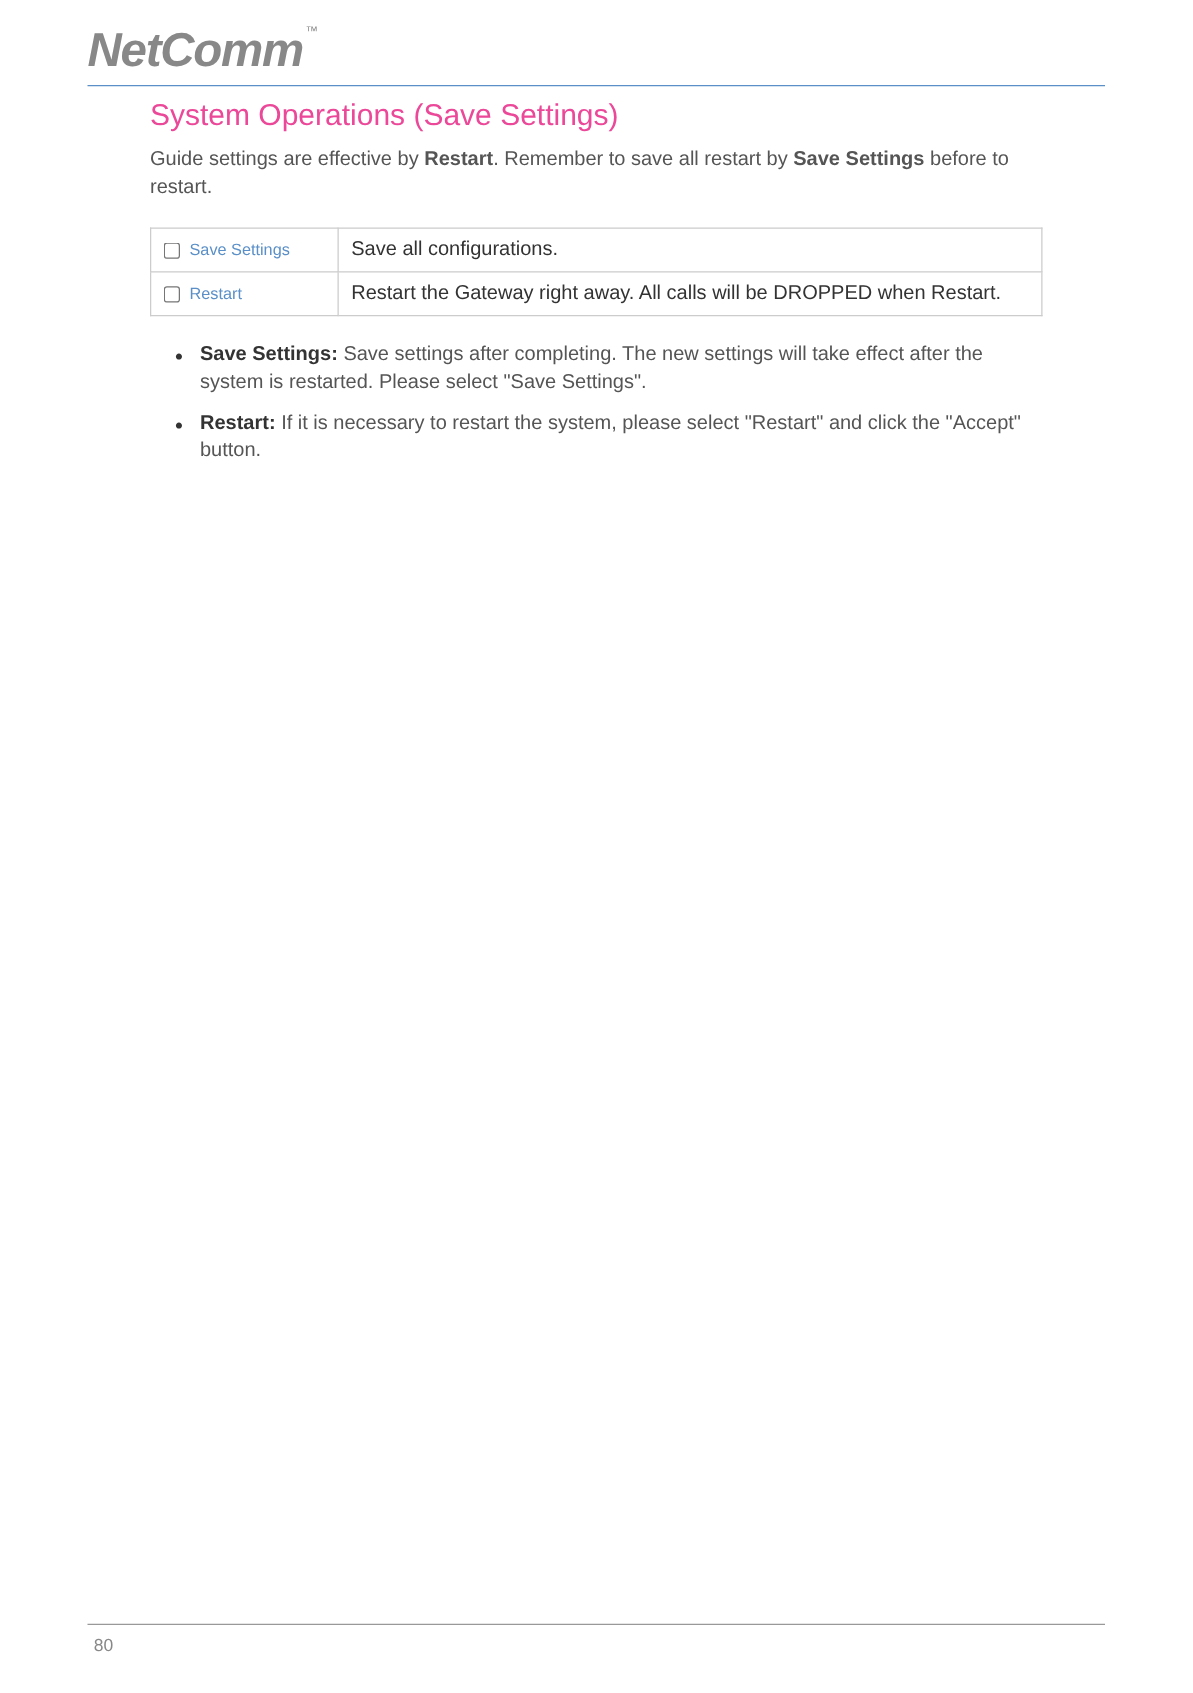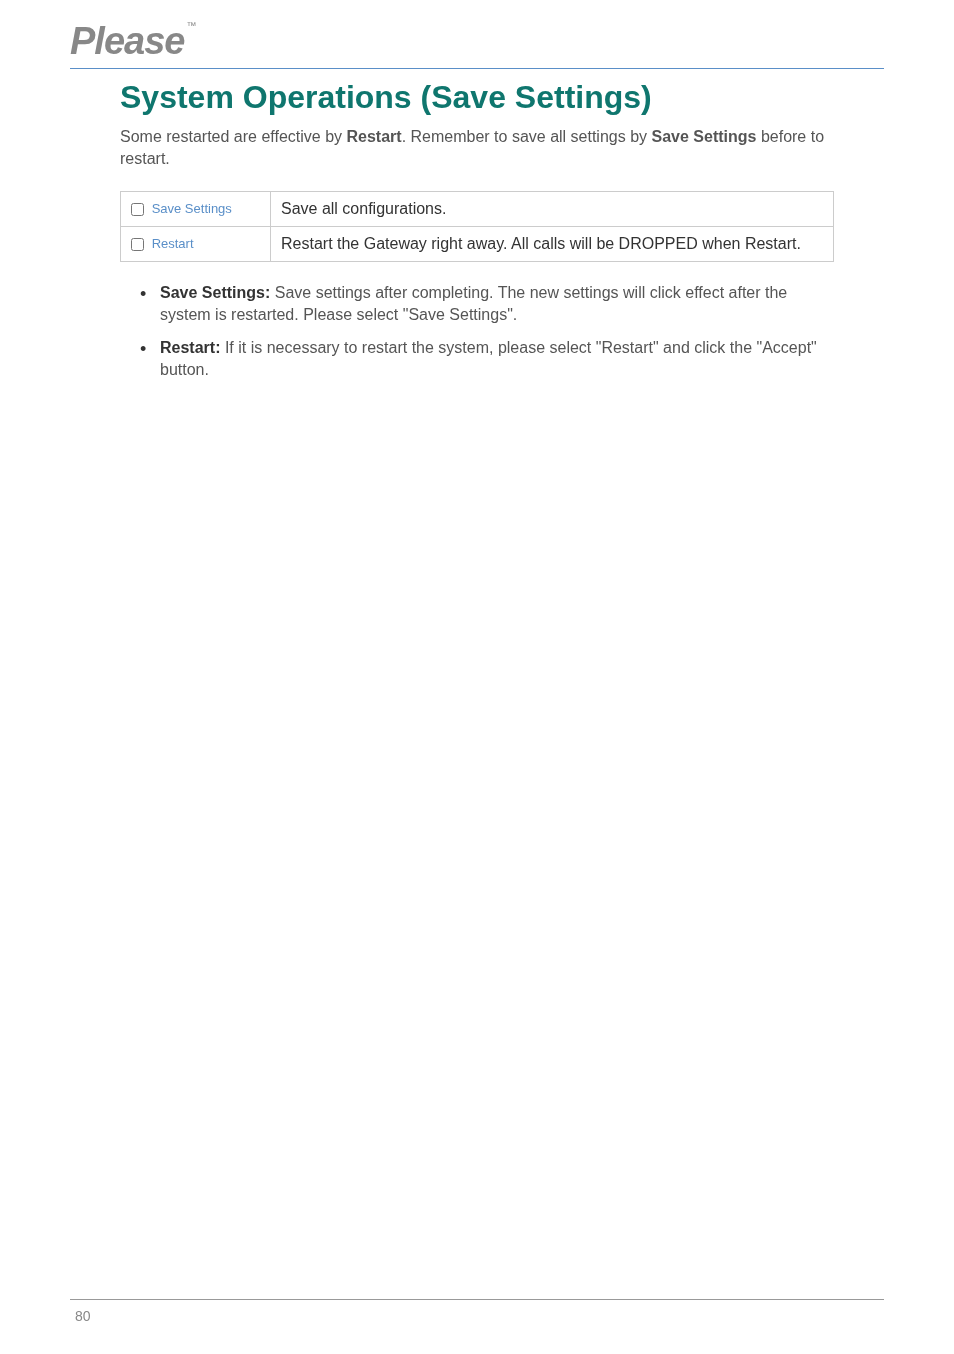--- a/index.html
+++ b/index.html
@@ -45,23 +45,23 @@
       border: none;
       border-top: 1.5px solid #5a8fc8;
       margin: 5px 70px 10px 70px;
     }
     
     .content {
       padding: 0 120px 0 120px;
     }
     
     .section-title {
-      color: #0f766e;
-      font-size: 32px;
-      font-weight: bold;
+      color: #ec4899;
+      font-size: 24px;
+      font-weight: normal;
       margin-bottom: 10px;
       font-family: Arial, sans-serif;
     }
     
     .intro-text {
       font-size: 16px;
       color: #555;
       line-height: 1.4;
       margin-bottom: 20px;
       font-family: Arial, sans-serif;
@@ -167,32 +167,32 @@
     
     .footer-page {
       padding-left: 5px;
     }
   </style>
 </head>
 <body>
 
 <div class="header-area">
   <span class="logo">
-    <span>Please</span><span class="logo-tm">™</span>
+    <span>NetComm</span><span class="logo-tm">™</span>
   </span>
 </div>
 
 <hr class="header-rule">
 
 <div class="content">
 
   <h2 class="section-title">System Operations (Save Settings)</h2>
 
   <p class="intro-text">
-    <span>Some restarted are effective by </span><span class="bold">Restart</span><span>. Remember to save all settings by </span><span class="bold">Save Settings</span><span> before to restart.</span>
+    <span>Guide settings are effective by </span><span class="bold">Restart</span><span>. Remember to save all restart by </span><span class="bold">Save Settings</span><span> before to restart.</span>
   </p>
 
   <table class="settings-table">
     <tbody>
         <tr>
       <td class="checkbox-cell">
         <input type="checkbox" style="">
         <span>Save Settings</span>
       </td>
       <td class="desc-cell">Save all configurations.</td>
@@ -202,21 +202,21 @@
         <input type="checkbox" style="">
         <span>Restart</span>
       </td>
       <td class="desc-cell">Restart the Gateway right away. All calls will be DROPPED when Restart.</td>
     </tr>
   </tbody>
     </table>
 
   <ul class="bullet-list">
     <li>
-      <span class="bold">Save Settings:</span><span> Save settings after completing. The new settings will click effect after the system is restarted. Please select "Save Settings".</span>
+      <span class="bold">Save Settings:</span><span> Save settings after completing. The new settings will take effect after the system is restarted. Please select "Save Settings".</span>
     </li>
     <li>
       <span class="bold">Restart:</span><span> If it is necessary to restart the system, please select "Restart" and click the "Accept" button.</span>
     </li>
   </ul>
 
 </div>
 
 <div class="footer">
   <hr class="footer-rule">

